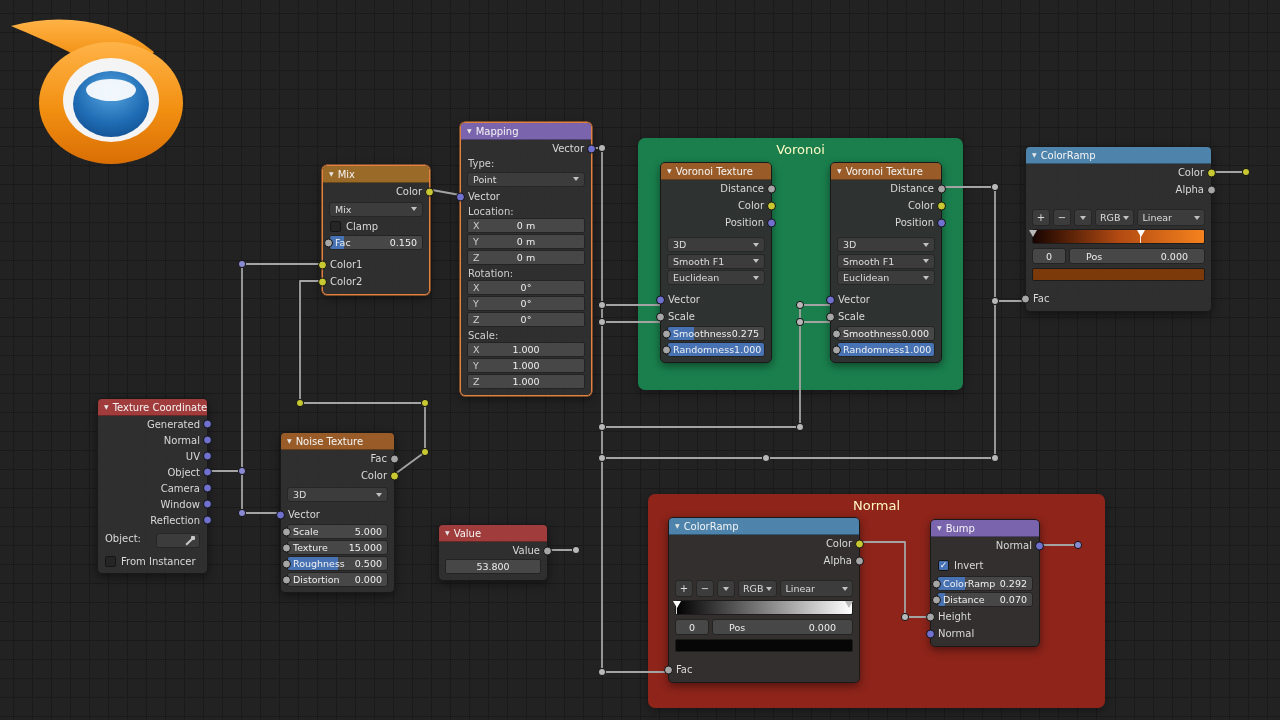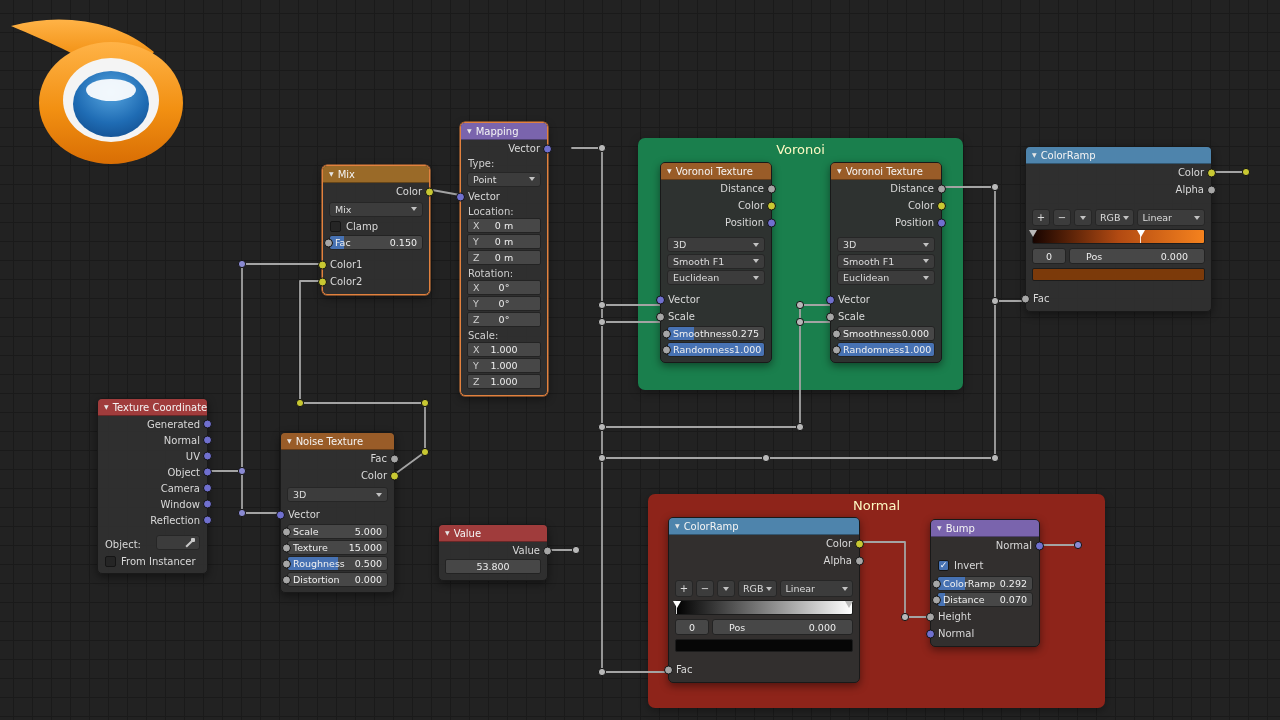--- a/index.html
+++ b/index.html
@@ -60,21 +60,21 @@
     border-top:7px solid #b9b9b9}
   .ramp-marker.sel{border-top-color:#fff}
   .ramp-marker.sel::after{content:"";position:absolute;left:-.5px;top:-7px;width:1px;height:13px;background:rgba(255,255,255,.85)}
   .cridx{display:flex;gap:3px;margin:4px 6px 0;height:16px}
   .crfield{height:16px;background:#474747;border:1px solid #232323;border-radius:3px;display:flex;align-items:center;
     justify-content:center;color:#eee;font-size:9.5px}
   .crfield.sm{flex:0 0 34px}
   .crfield.gr{flex:1;justify-content:space-between;padding:0 16px}
   .swatch{height:13px;margin:4px 6px 0;border:1px solid #1c1c1c;border-radius:2px}
   .facrow{margin-top:9px}
-  .objrow{display:flex;align-items:flex-end;gap:15px;padding:0 7px;margin-top:5px;height:17px}
+  .objrow{display:flex;align-items:flex-start;gap:15px;padding:0 7px;margin-top:5px;height:17px}
   .objfield{flex:1;height:15px;background:#3c3c3c;border:1px solid #262626;border-radius:3px;display:flex;
     align-items:center;justify-content:flex-end;padding:0 4px}
   .eyedrop{position:relative;width:10px;height:10px}
   .eyedrop::before{content:"";position:absolute;left:0;top:5px;width:8px;height:2px;background:#c9c9c9;transform:rotate(-45deg)}
   .eyedrop::after{content:"";position:absolute;right:0;top:0;width:4px;height:4px;background:#c9c9c9;border-radius:1px}
   .mt3{margin-top:3px}.mt4{margin-top:4px}.mt6{margin-top:6px}
 </style>
 </head>
 <body>
 
@@ -184,21 +184,21 @@
     <div class="row mt6">
       <span class="socket l sock-yellow"></span>
       <span>Color1</span>
     </div>
     <div class="row">
       <span class="socket l sock-yellow"></span>
       <span>Color2</span>
     </div>
   </div>
 
-  <div class="node selected" style="left:460px;top:122px;width:88px">
+  <div class="node selected" style="left:460px;top:122px;width:132px">
     <div class="hdr hdr-vec">
       <span class="tri">▼</span>
       <span>Mapping</span>
     </div>
     <div class="row out">
       <span>Vector</span>
       <span class="socket r sock-purple"></span>
     </div>
     <div class="lblrow">Type:</div>
     <div class="ddrow">

